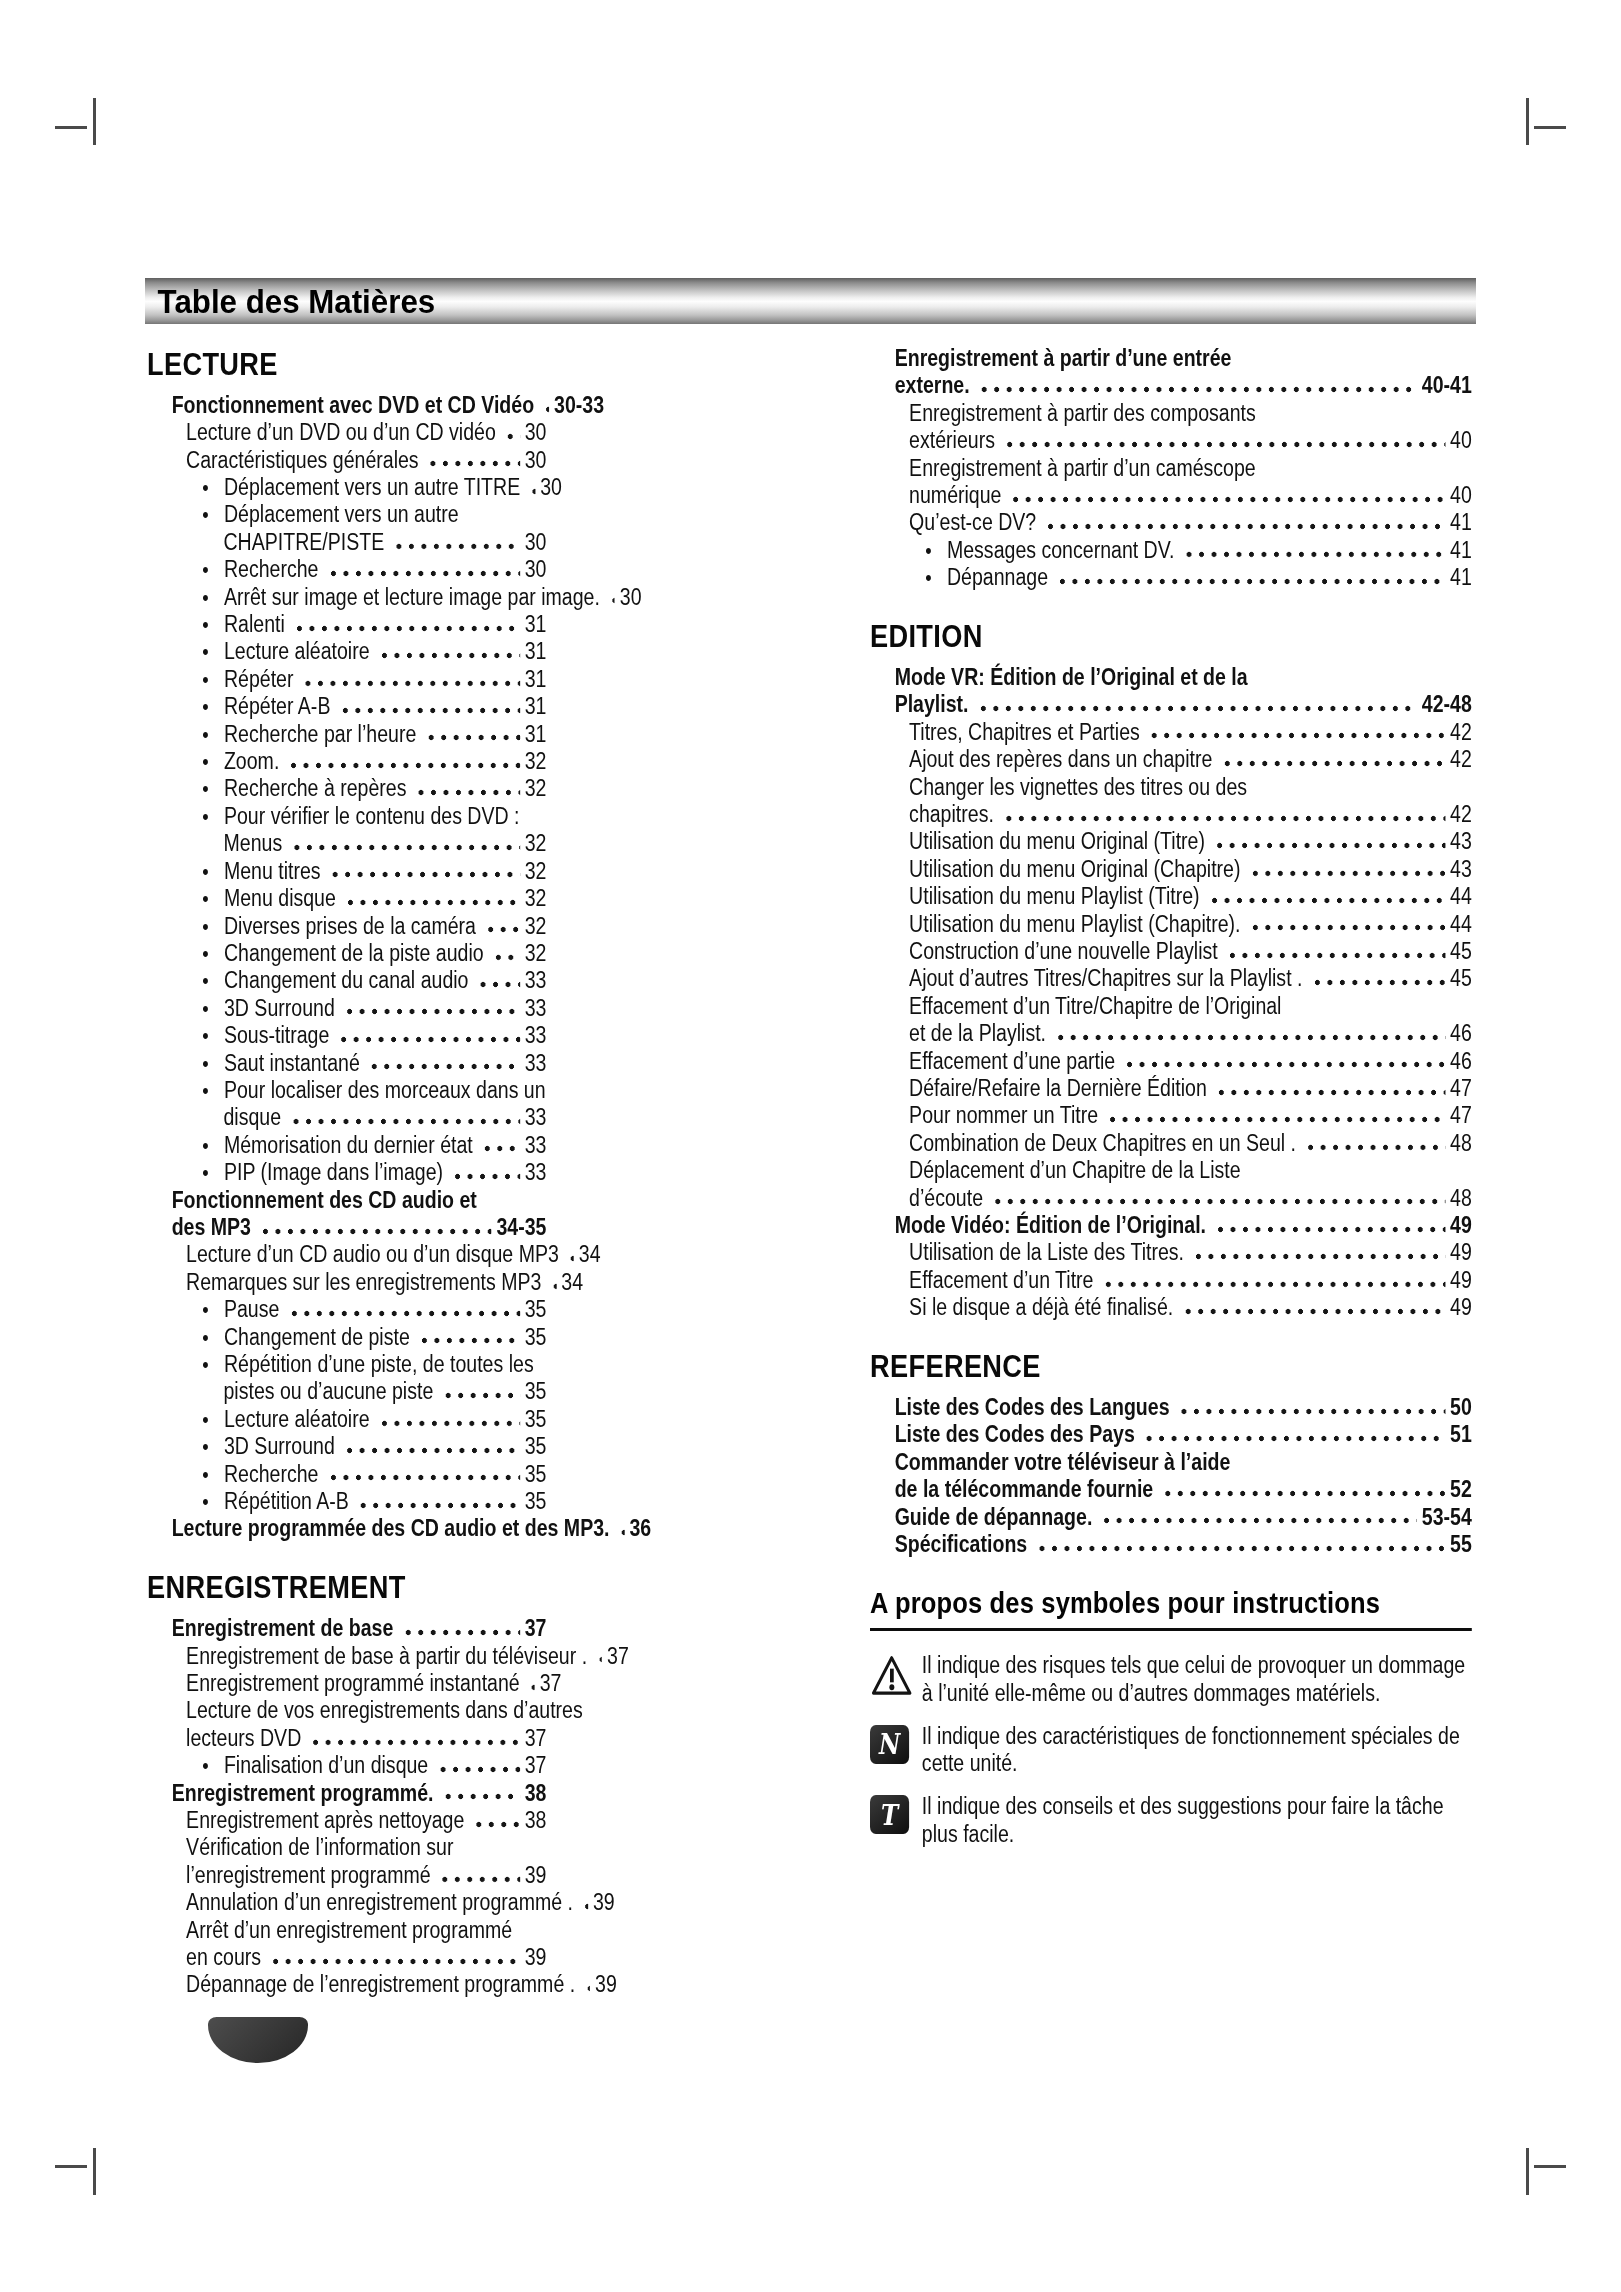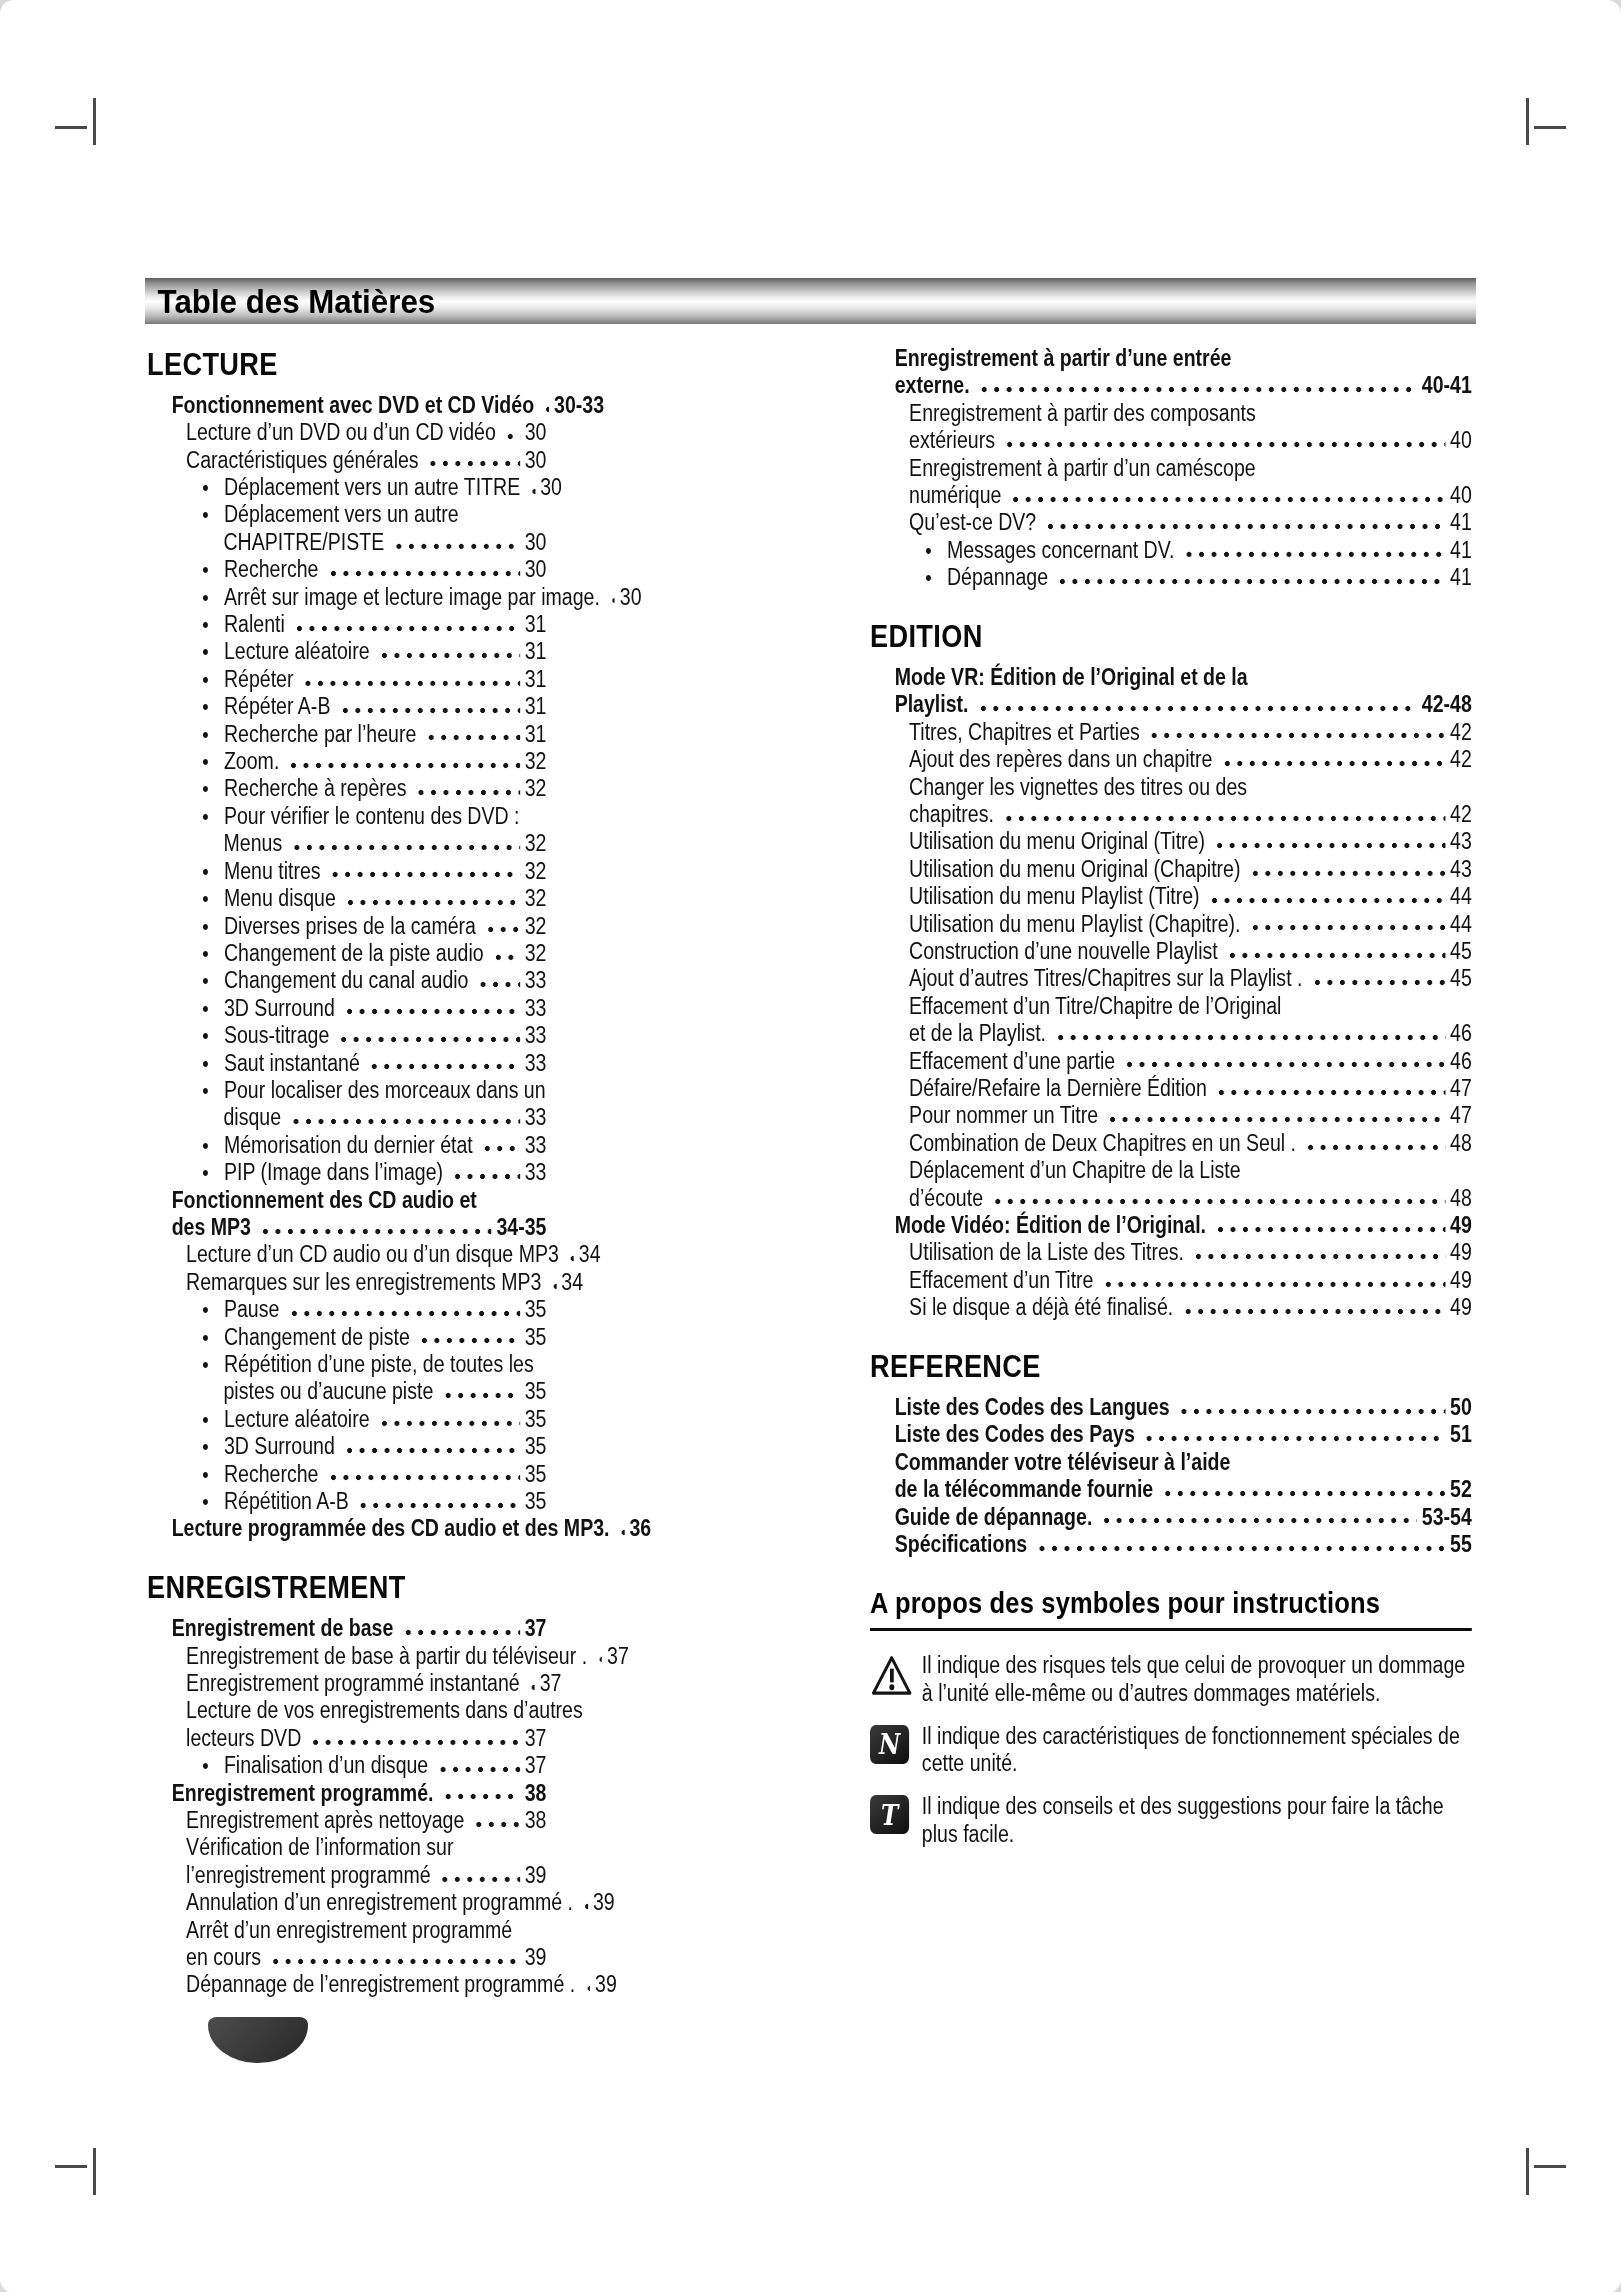--- a/index.html
+++ b/index.html
@@ -1,20 +1,19 @@
 <!DOCTYPE html>
 <html><head>
 <meta charset="utf-8">
 <style>
   html,body { margin:0; padding:0; background:#d8d8d8; }
   .page {
     position:relative; width:1621px; height:2293px; background:#ffffff;
     font-family:"Liberation Sans", sans-serif; color:#111; overflow:hidden;
     margin:0 auto;
-    border-radius:14px;
   }
 
   
   .crop { position:absolute; background:#4a4a4a; }
   .cm-tl-v { left:93px;  top:98px;  width:2.9px;  height:47px; }
   .cm-tl-h { left:55px;  top:126px;  width:32px; height:2.9px;  }
   .cm-tr-v { left:1526px;top:98px;  width:2.9px;  height:47px; }
   .cm-tr-h { left:1534px;top:126px;  width:32px; height:2.9px;  }
   .cm-bl-v { left:93px;  top:2148px; width:2.9px;  height:47px; }
   .cm-bl-h { left:55px;  top:2165px; width:32px; height:2.9px;  }

